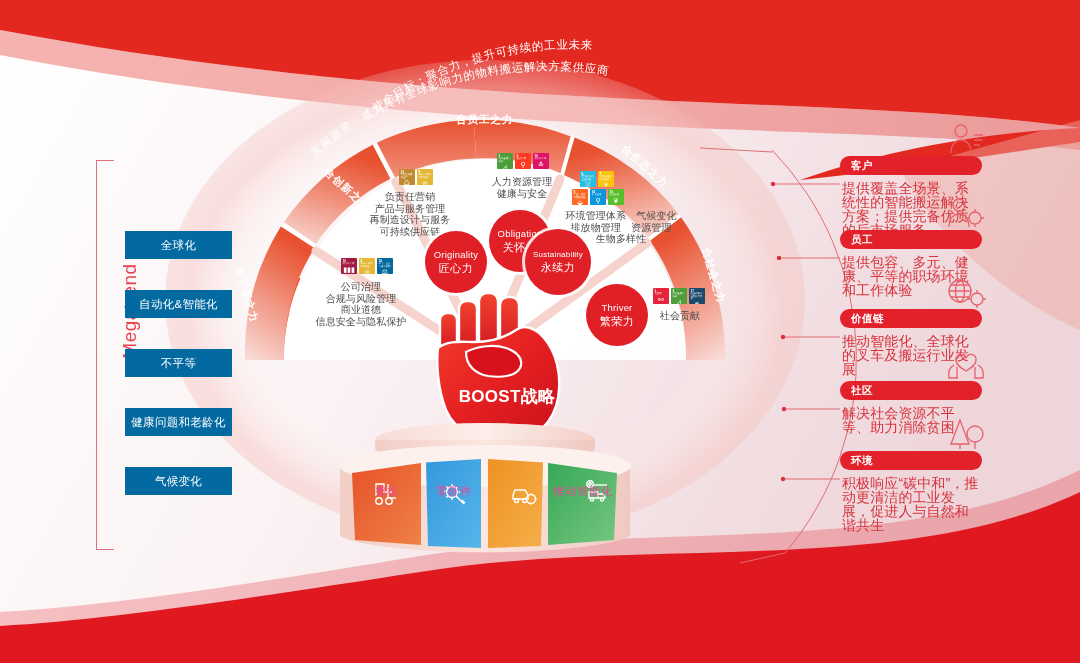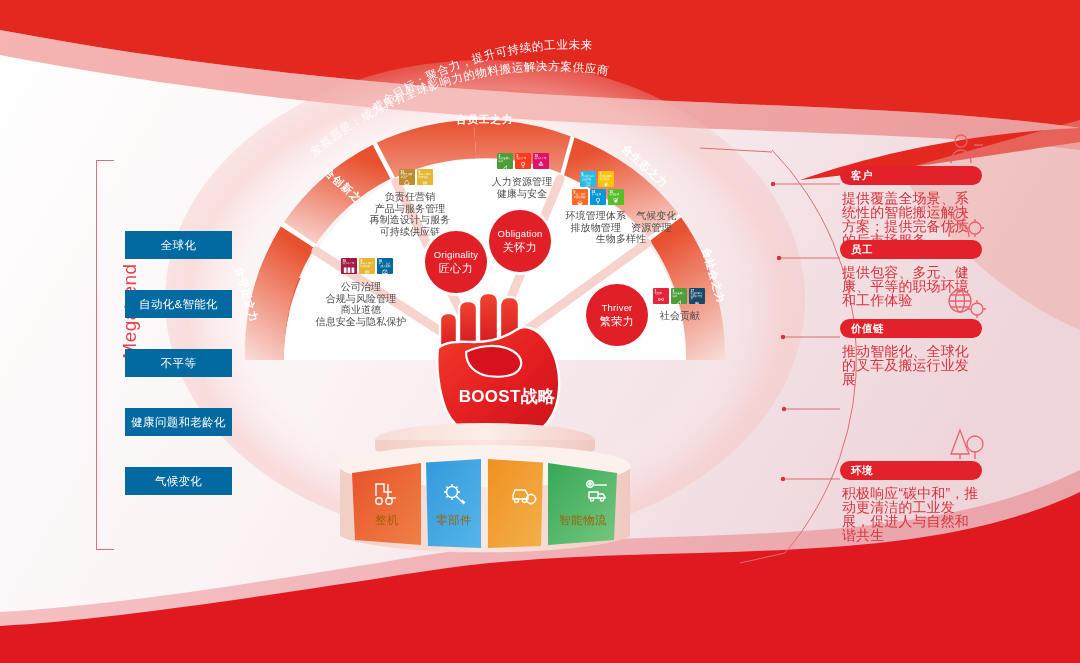--- a/index.html
+++ b/index.html
@@ -85,28 +85,28 @@
   
   #fist { position: absolute; left: 432px; top: 286px; width: 150px; height: 160px; }
   #boost {
     position: absolute; left: 432px; top: 385px; width: 150px;
     text-align: center; color: #ffffff;
     font-size: 17px; font-weight: bold; letter-spacing: .3px;
   }
   .pod-seg {
     position: absolute; top: 455px; height: 85px;
     display: flex; flex-direction: column;
-    align-items: center; justify-content: flex-end;
+    align-items: center; justify-content: center;
     padding-bottom: 12px;
-    color: #a16207;
+    color: #ec4899;
   }
   .pod-seg .plabel { font-size: 11.5px; letter-spacing: .5px; }
 
   
-  #stake { position: absolute; left: 838px; top: 142px; width: 240px; height: 400px; }
+  #stake { position: absolute; left: 838px; top: 132px; width: 240px; height: 400px; }
   .stake-item { position: absolute; width: 142px; }
   .stake-head {
     width: 142px; height: 19px; background: #e3212a;
     border-radius: 9.5px;
     color: #ffffff; font-size: 10.5px; font-weight: bold;
     display: flex; align-items: center; padding-left: 11px;
     letter-spacing: .5px;
   }
   .stake-body {
     margin-top: 6px; padding-left: 2px;
@@ -380,20 +380,24 @@
   <div class="seg-label" style="left:645px; top:310px; width:70px;">社会贡献</div>
 
   <div class="pill" style="left:425px; top:231px; width:62px; height:62px;">
     <span class="en">Originality</span>
     <span class="cn">匠心力</span>
   </div>
   <div class="pill" style="left:489px; top:210px; width:62px; height:62px;">
     <span class="en">Obligation</span>
     <span class="cn">关怀力</span>
   </div>
+  <div class="pill" style="left:525px; top:229px; width:66px; height:66px;">
+    <span class="en" style="font-size:8px">Sustainability</span>
+    <span class="cn">永续力</span>
+  </div>
   <div class="pill" style="left:586px; top:284px; width:62px; height:62px;">
     <span class="en">Thriver</span>
     <span class="cn">繁荣力</span>
   </div>
 
   <svg id="fist" viewBox="0 0 150 160">
     <defs>
       <linearGradient id="fistG" x1="0" y1="0" x2="1" y2="1">
         <stop offset="0" stop-color="#f23b2a"></stop>
         <stop offset="0.5" stop-color="#e41f22"></stop>
@@ -500,21 +504,21 @@
     </g>
   </svg>
 
   <div class="pod-seg" style="left:352px; width:70px;">
     <span class="plabel">整机</span>
   </div>
   <div class="pod-seg" style="left:426px; width:56px;">
     <span class="plabel">零部件</span>
   </div>
   <div class="pod-seg" style="left:548px; width:70px;">
-    <span class="plabel">智能物流</span>
+    <span class="plabel">推动智能化</span>
   </div>
 
   <div id="stake">
 
     <div class="stake-item" style="left:2px; top:24px;">
       <svg class="stake-icon" width="40" height="34" viewBox="0 0 40 34">
         <g stroke="#e7616b" stroke-width="1.3" fill="none">
           <circle cx="15" cy="9" r="6"></circle>
           <path d="M5,31 C5,22 10,18 15,18 C20,18 25,22 25,31"></path>
           <path d="M28,13 L37,13 M28,18 L37,18 M28,23 L34,23"></path>
@@ -544,20 +548,32 @@
           <ellipse cx="14" cy="16" rx="4.5" ry="11"></ellipse>
           <path d="M3,16 L25,16 M5,10 L23,10 M5,22 L23,22"></path>
           <circle cx="31" cy="24" r="6"></circle>
           <path d="M31,15 L31,18 M31,30 L31,33 M22,24 L25,24 M37,24 L40,24"></path>
         </g>
       </svg>
       <div class="stake-head">价值链</div>
       <div class="stake-body">推动智能化、全球化的叉车及搬运行业发展</div>
     </div>
 
+    <div class="stake-item" style="left:2px; top:249px;">
+      <svg class="stake-icon" width="40" height="34" viewBox="0 0 40 34">
+        <g stroke="#e7616b" stroke-width="1.3" fill="none">
+          <path d="M20,11 C17,5 9,7 10,14 C11,19 20,24 20,24 C20,24 29,19 30,14 C31,7 23,5 20,11 Z"></path>
+          <path d="M8,18 C4,20 2,25 3,31 L12,31"></path>
+          <path d="M32,18 C36,20 38,25 37,31 L28,31"></path>
+          <path d="M11,20 L11,31 M29,20 L29,31"></path>
+        </g>
+      </svg>
+      <div class="stake-head">社区</div>
+      <div class="stake-body">解决社会资源不平等、助力消除贫困</div>
+    </div>
 
     <div class="stake-item" style="left:2px; top:319px;">
       <svg class="stake-icon" width="40" height="34" viewBox="0 0 40 34">
         <g stroke="#e7616b" stroke-width="1.3" fill="none">
           <path d="M14,3 L5,27 L23,27 Z"></path>
           <path d="M14,27 L14,32"></path>
           <circle cx="29" cy="17" r="8"></circle>
           <path d="M29,25 L29,32"></path>
         </g>
       </svg>

